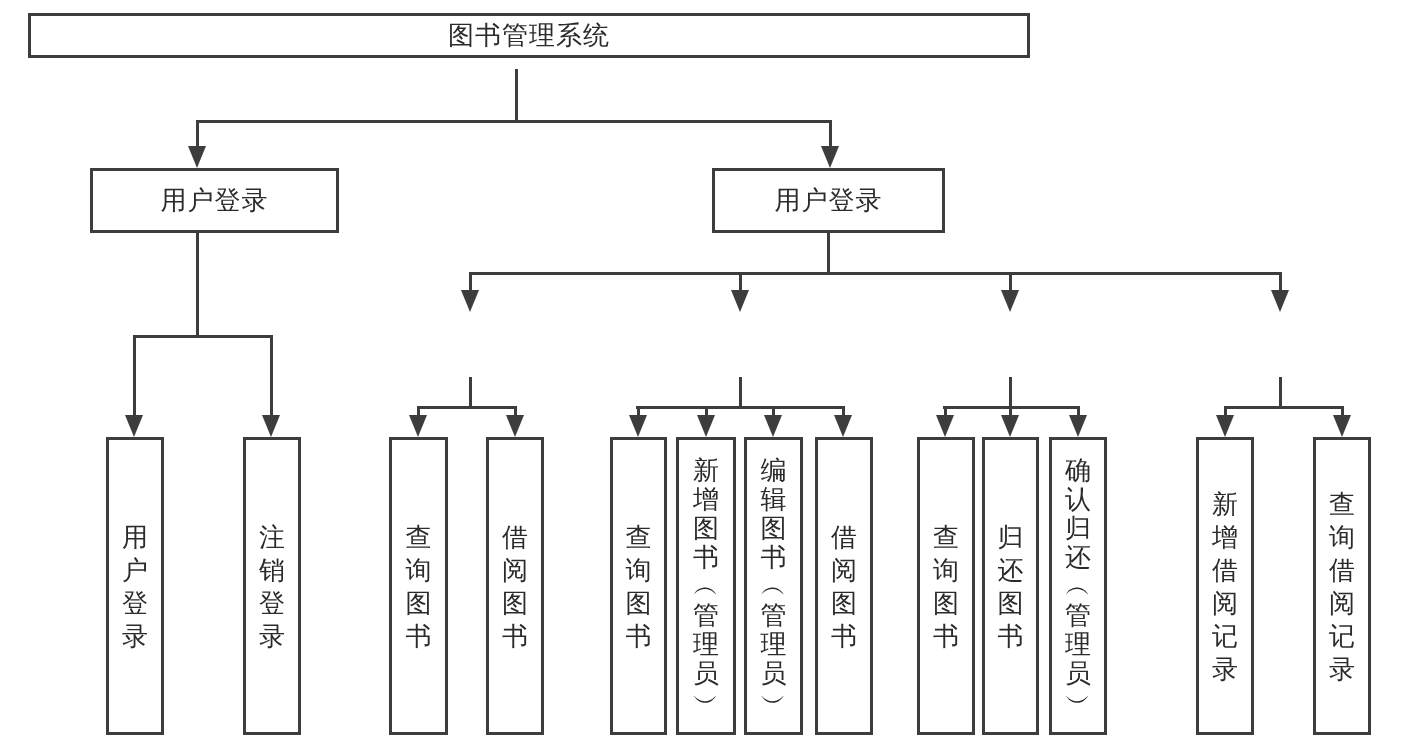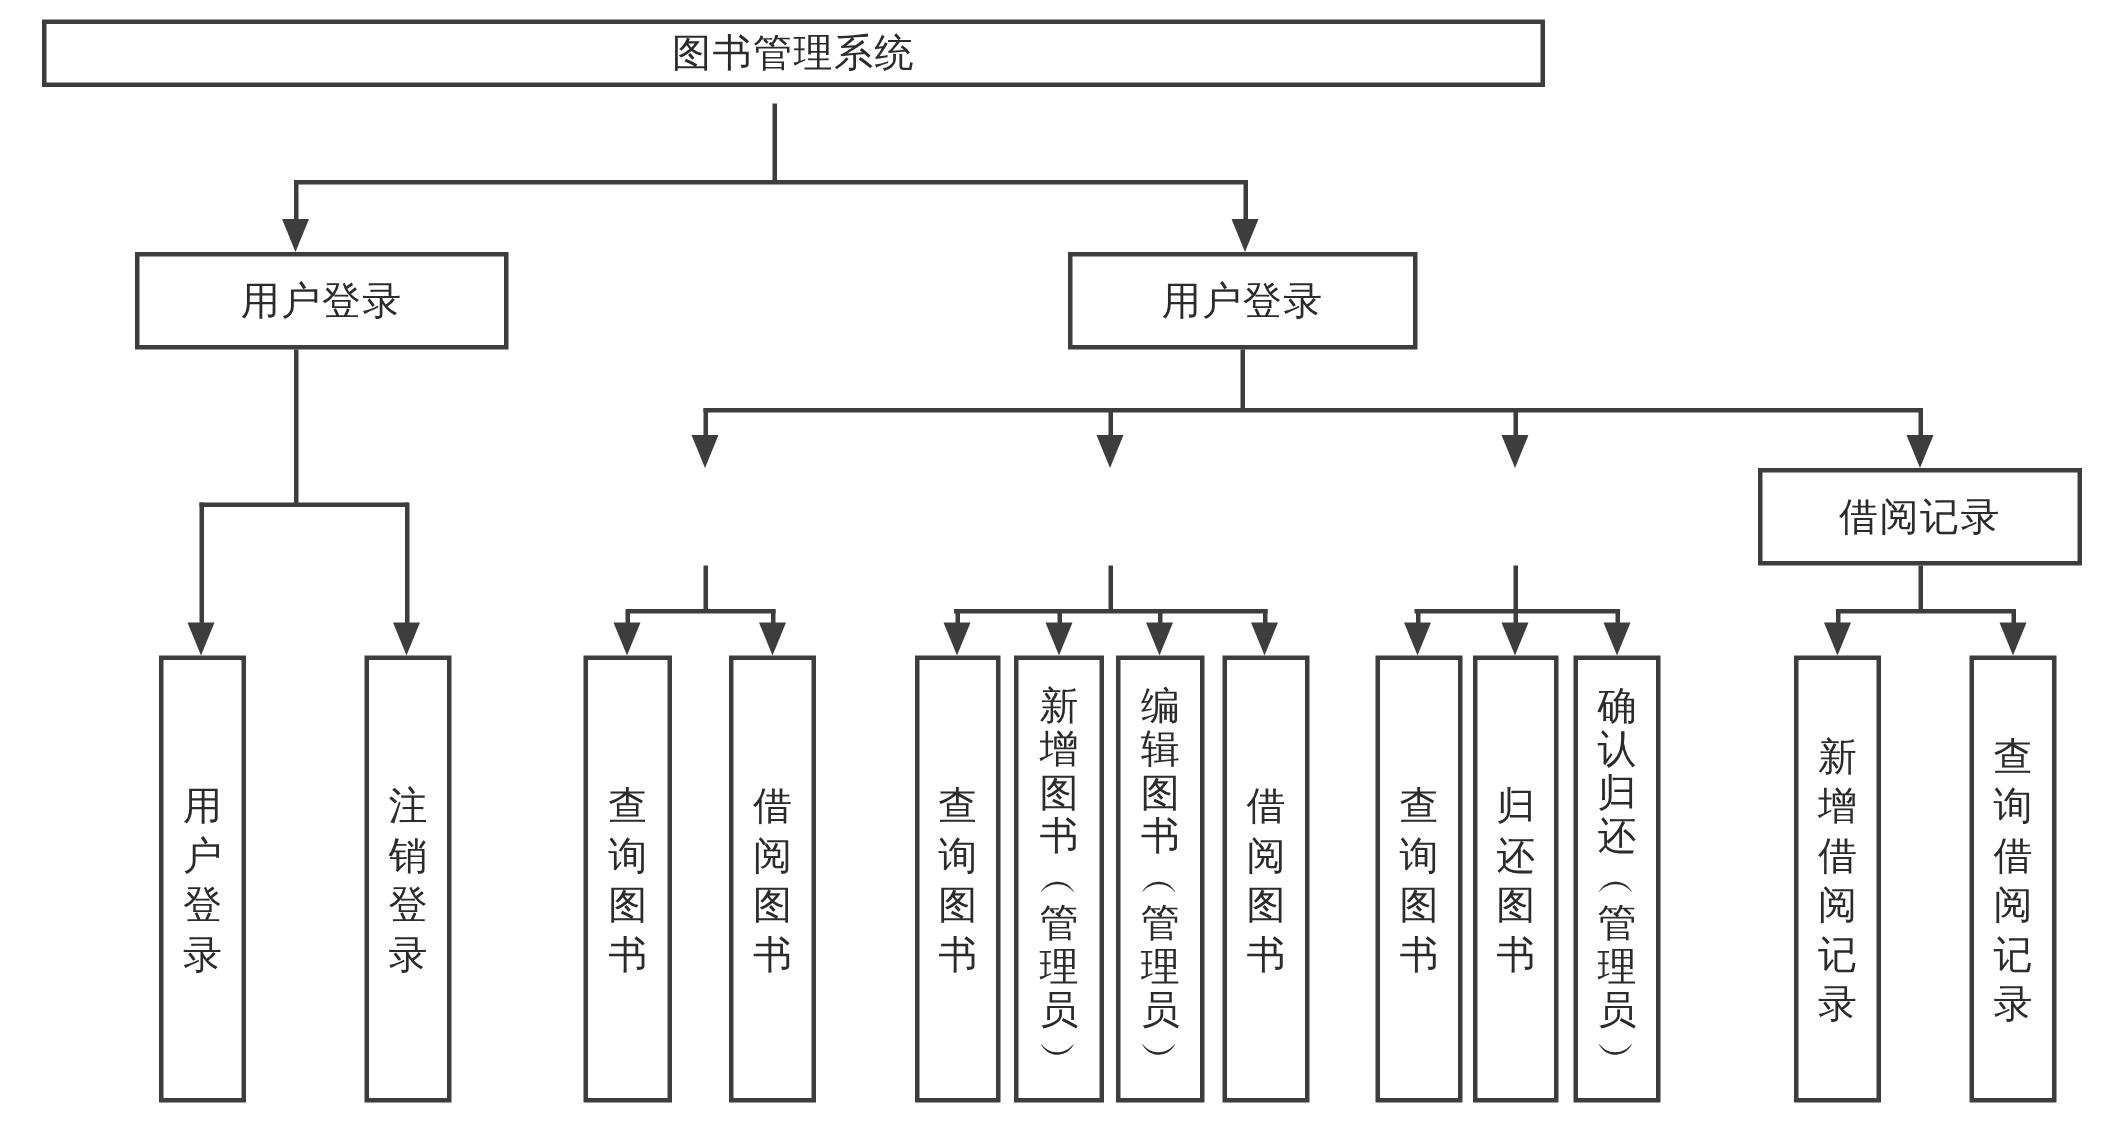--- a/index.html
+++ b/index.html
@@ -55,21 +55,20 @@
 </head>
 <body>
 
 <div class="stage">
 
   <div class="box hbox" style="left:28px;top:13px;width:1002px;height:45px">图书管理系统</div>
 
   <div class="box hbox" style="left:90px;top:168px;width:249px;height:65px">用户登录</div>
   <div class="box hbox" style="left:712px;top:168px;width:233px;height:65px">用户登录</div>
 
-  <div class="box hbox" style="left:1172px;top:312px;width:216px;height:65px">借阅记录</div>
 
   <div class="box vbox" style="left:106px;top:437px;width:58px;height:298px">
       <span>用</span>
       <span>户</span>
       <span>登</span>
       <span>录</span>
     </div>
   <div class="box vbox" style="left:243px;top:437px;width:58px;height:298px">
       <span>注</span>
       <span>销</span>

